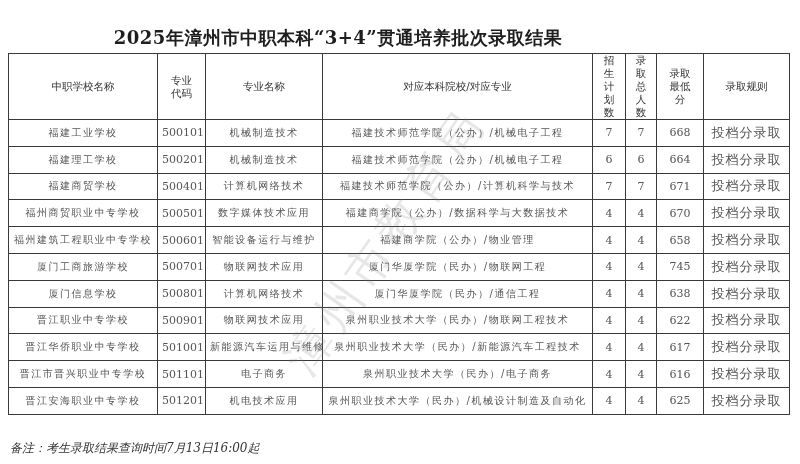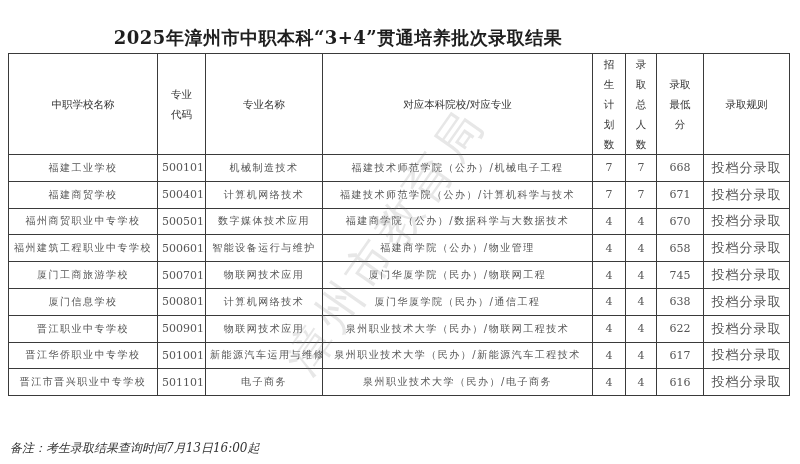--- a/index.html
+++ b/index.html
@@ -26,21 +26,21 @@
       overflow: hidden;
       white-space: nowrap;
     }
     table.results th {
       height: 54px;
       font-weight: normal;
       font-family: "DejaVu Sans", "Liberation Sans", sans-serif;
       font-size: 10.5px;
       color: #333;
       text-align: center;
-      line-height: 20px;
+      line-height: 13px;
       white-space: normal;
     }
     table.results td {
       height: 25.8px;
       color: #555;
     }
     td.left { text-align: center; font-family: "DejaVu Sans", "Liberation Sans", sans-serif; font-size: 10px; letter-spacing: 1.5px; }
     td.num { text-align: center; font-size: 11px; color: #444; }
     td.rule { text-align: center; font-family: "DejaVu Sans", "Liberation Sans", sans-serif; font-size: 13px; letter-spacing: 1px; color: #666; }
     .note {
@@ -92,20 +92,30 @@
         <td class="left">福建工业学校</td>
         <td class="num">500101</td>
         <td class="left">机械制造技术</td>
         <td class="left">福建技术师范学院（公办）/机械电子工程</td>
         <td class="num">7</td>
         <td class="num">7</td>
         <td class="num">668</td>
         <td class="rule">投档分录取</td>
       </tr>
       <tr>
+        <td class="left">福建理工学校</td>
+        <td class="num">500201</td>
+        <td class="left">机械制造技术</td>
+        <td class="left">福建技术师范学院（公办）/机械电子工程</td>
+        <td class="num">6</td>
+        <td class="num">6</td>
+        <td class="num">664</td>
+        <td class="rule">投档分录取</td>
+      </tr>
+      <tr>
         <td class="left">福建商贸学校</td>
         <td class="num">500401</td>
         <td class="left">计算机网络技术</td>
         <td class="left">福建技术师范学院（公办）/计算机科学与技术</td>
         <td class="num">7</td>
         <td class="num">7</td>
         <td class="num">671</td>
         <td class="rule">投档分录取</td>
       </tr>
       <tr>
@@ -171,18 +181,28 @@
       <tr>
         <td class="left">晋江市晋兴职业中专学校</td>
         <td class="num">501101</td>
         <td class="left">电子商务</td>
         <td class="left">泉州职业技术大学（民办）/电子商务</td>
         <td class="num">4</td>
         <td class="num">4</td>
         <td class="num">616</td>
         <td class="rule">投档分录取</td>
       </tr>
+      <tr>
+        <td class="left">晋江安海职业中专学校</td>
+        <td class="num">501201</td>
+        <td class="left">机电技术应用</td>
+        <td class="left">泉州职业技术大学（民办）/机械设计制造及自动化</td>
+        <td class="num">4</td>
+        <td class="num">4</td>
+        <td class="num">625</td>
+        <td class="rule">投档分录取</td>
+      </tr>
     </tbody>
 </table>
 
 <div class="note">备注：考生录取结果查询时间7月13日16:00起</div>
 
 <div class="watermark">漳州市教育局</div>
 
 </body></html>

